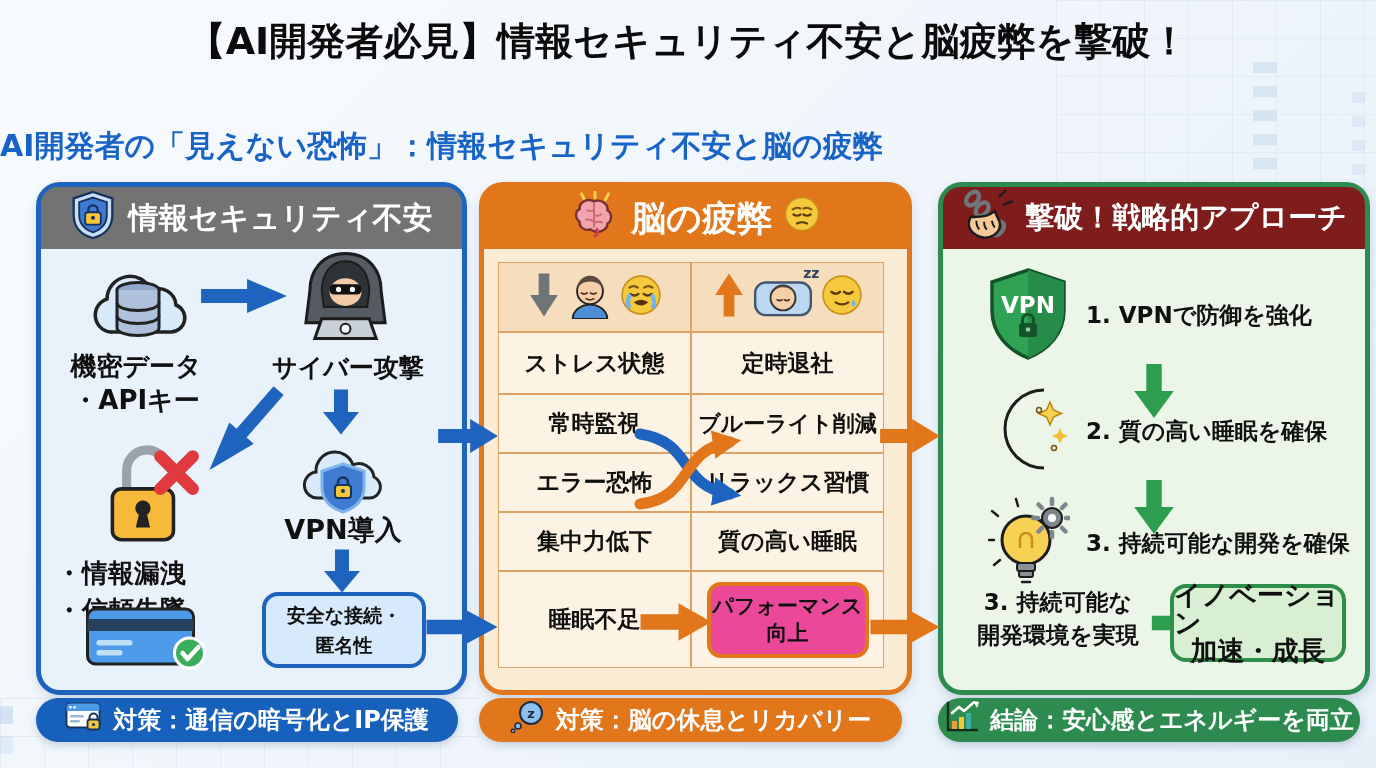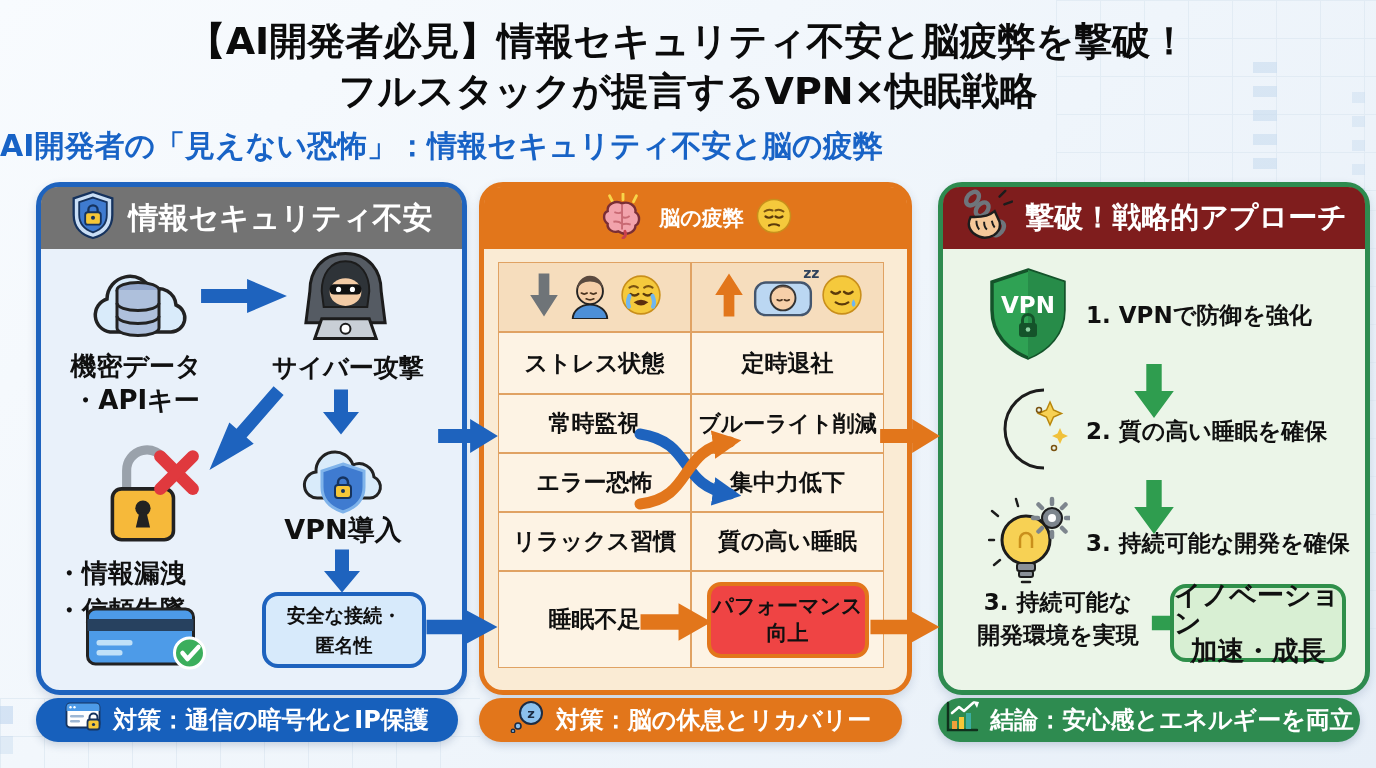--- a/index.html
+++ b/index.html
@@ -20,39 +20,39 @@
     font-size:30px;font-weight:bold;color:#1863c6;}
 
   .panel{position:absolute;top:182px;height:503px;border-radius:24px;
     box-shadow:0 4px 10px rgba(40,70,110,.16);}
   .panel-header{position:absolute;top:0;left:0;right:0;height:62px;
     border-radius:17px 17px 0 0;display:flex;align-items:center;justify-content:center;
     gap:12px;color:#fff;font-weight:bold;}
   .panel-left{left:36px;width:421px;background:#e9f1fa;border:5px solid #1e63be;}
   .panel-left .panel-header{background:#737373;font-size:30px;}
   .panel-mid{left:479px;width:423px;background:#faebd4;border:5px solid #e2761b;}
-  .panel-mid .panel-header{background:#e2761b;font-size:21px;}
+  .panel-mid .panel-header{background:#e2761b;font-size:35px;}
   .panel-right{left:938px;width:422px;background:#ebf5e8;border:5px solid #2e8b4f;}
   .panel-right .panel-header{background:#7f1d1d;font-size:29px;}
 
   .abs{position:absolute;}
   .lbl{position:absolute;font-weight:bold;color:#101010;text-align:center;}
 
   .outcome-box{position:absolute;left:221px;top:405px;width:164px;height:76px;
     box-sizing:border-box;border:4px solid #1e63be;background:#d7eafb;border-radius:16px;
     display:flex;flex-direction:column;align-items:center;justify-content:center;
     font-size:19px;line-height:30px;font-weight:bold;color:#101010;}
 
   .btable{position:absolute;left:14px;top:75px;width:386px;height:406px;
     display:grid;grid-template-columns:1fr 1fr;grid-template-rows:70px 62px 59px 59px 59px 97px;}
   .cell{border:1px solid #e0a263;background:#fdf3e4;display:flex;align-items:center;
     justify-content:center;font-size:23px;font-weight:bold;color:#101010;gap:7px;}
   .cell.hdr{background:#f6ddbd;}
   .perf-box{box-sizing:border-box;width:162px;height:76px;border:4px solid #e2761b;
-    background:#ef4444;border-radius:14px;display:flex;flex-direction:column;
+    background:#ec4899;border-radius:14px;display:flex;flex-direction:column;
     align-items:center;justify-content:center;font-size:21px;line-height:27px;font-weight:bold;}
 
   .innov-box{position:absolute;left:227px;top:397px;width:176px;height:78px;
     box-sizing:border-box;border:4px solid #2f8f4a;background:#d8efd3;border-radius:16px;
     display:flex;flex-direction:column;align-items:center;justify-content:center;
     font-size:27px;line-height:28px;font-weight:bold;color:#101010;}
 
   .step-lbl{position:absolute;font-size:23px;font-weight:bold;color:#101010;white-space:nowrap;}
 
   .pill{position:absolute;top:698px;height:44px;border-radius:23px;display:flex;
@@ -74,21 +74,20 @@
   <div class="grid-decor" style="right:0;top:0;width:320px;height:210px;opacity:.55;"></div>
   <div class="grid-decor" style="left:0;bottom:0;width:480px;height:70px;opacity:.6;"></div>
   <div class="grid-decor" style="right:0;top:210px;width:70px;height:420px;opacity:.35;"></div>
   <div class="ladder" style="left:1253px;top:62px;width:24px;height:120px;opacity:.6;"></div>
   <div class="ladder" style="left:1352px;top:92px;width:13px;height:270px;opacity:.45;"></div>
   <div class="corner-sq" style="left:0;top:706px;width:13px;height:18px;"></div>
   <div class="corner-sq" style="left:0;top:736px;width:13px;height:18px;opacity:.35;"></div>
 
   <div class="title">
     <div>【AI開発者必見】情報セキュリティ不安と脳疲弊を撃破！</div>
-    <div>フルスタックが提言するVPN×快眠戦略</div>
   </div>
   <div class="subtitle">AI開発者の「見えない恐怖」：情報セキュリティ不安と脳の疲弊</div>
 
   <div class="panel panel-left">
     <div class="panel-header">
       <span>
         <svg width="46" height="50" viewBox="0 0 50 54">
           <path d="M25 2 L46 9 V27 C46 41 37 49 25 52 C13 49 4 41 4 27 V9 Z" fill="#c9def5" stroke="#16335e" stroke-width="2.5"></path>
           <path d="M25 8 L40 13 V27 C40 37 33 43 25 46 C17 43 10 37 10 27 V13 Z" fill="#3f7bd0" stroke="#16335e" stroke-width="2"></path>
           <path d="M20 25 v-4 a5 4.5 0 0 1 10 0 v4" fill="none" stroke="#16335e" stroke-width="2.5"></path>
@@ -273,22 +272,22 @@
             <path d="M31 24 q3.5 5 0 7.5 q-3.5 -2.5 0 -7.5 Z" fill="#6fb6f0"></path>
           </svg>
         </span>
       </div>
 
       <div class="cell">ストレス状態</div>
       <div class="cell">定時退社</div>
       <div class="cell">常時監視</div>
       <div class="cell" style="font-size:22px;">ブルーライト削減</div>
       <div class="cell">エラー恐怖</div>
+      <div class="cell">リラックス習慣</div>
       <div class="cell">集中力低下</div>
-      <div class="cell">リラックス習慣</div>
       <div class="cell">質の高い睡眠</div>
       <div class="cell">睡眠不足</div>
       <div class="cell">
         <div class="perf-box">
           <div>パフォーマンス</div>
           <div>向上</div>
         </div>
       </div>
     </div>
 

